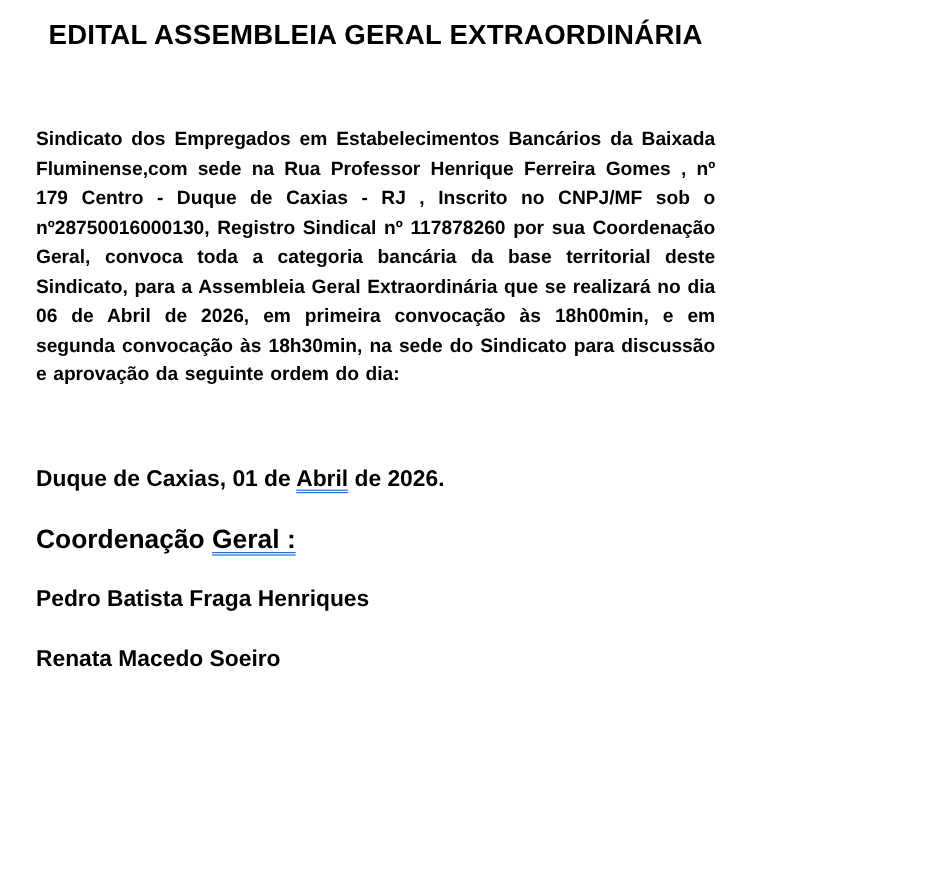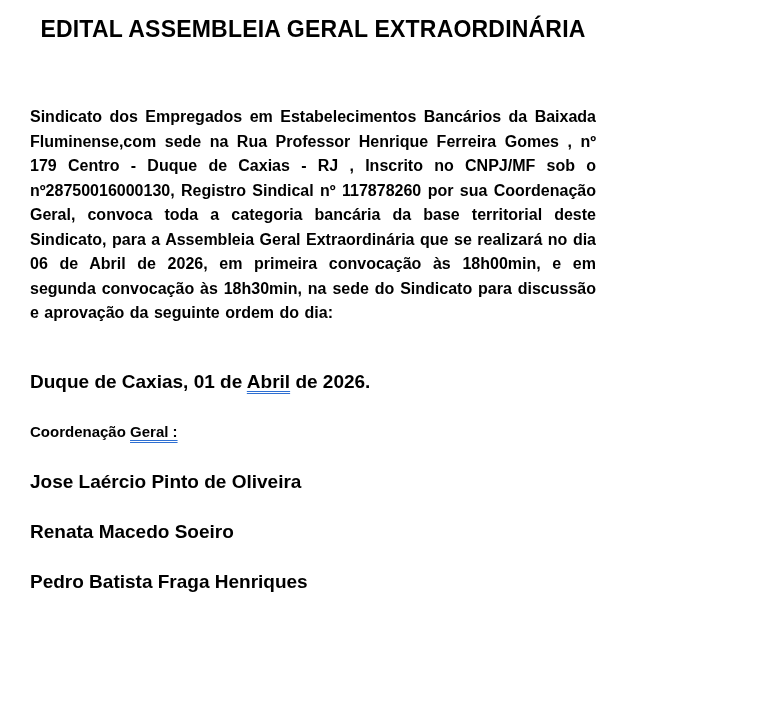--- a/index.html
+++ b/index.html
@@ -43,27 +43,27 @@
     font-size: 19px;
     line-height: 24.5px;
     text-align: justify;
     word-spacing: 1px;
   }
   .agenda-marker {
     display: inline-block;
     width: 33px;
   }
   .date-line {
-    margin: 44px 0 0 0;
+    margin: 62px 0 0 0;
     font-size: 19px;
     line-height: 24px;
   }
   .coordination-line {
     margin: 26px 0 0 0;
-    font-size: 15px;
+    font-size: 22px;
     line-height: 24px;
   }
   .signatory {
     margin: 26px 0 0 0;
     font-size: 19px;
     line-height: 24px;
   }
   .grammar-underline {
     text-decoration-line: underline;
     text-decoration-style: double;
@@ -78,19 +78,18 @@
 
   <h1 class="doc-title">EDITAL ASSEMBLEIA GERAL EXTRAORDINÁRIA</h1>
 
   <p class="body-paragraph">Sindicato dos Empregados em Estabelecimentos Bancários da Baixada Fluminense,com sede na Rua Professor Henrique Ferreira Gomes , nº 179 Centro - Duque de Caxias - RJ , Inscrito no CNPJ/MF sob o nº28750016000130, Registro Sindical nº 117878260 por sua Coordenação Geral, convoca toda a categoria bancária da base territorial deste Sindicato, para a Assembleia Geral Extraordinária que se realizará no dia 06 de Abril de 2026, em primeira convocação às 18h00min, e em segunda convocação às 18h30min, na sede do Sindicato para discussão e aprovação da seguinte ordem do dia:</p>
 
 
   <p class="date-line"><span>Duque de Caxias, 01 de </span><span class="grammar-underline" style="text-decoration-color: rgb(46, 111, 210);">Abril</span><span> de 2026.</span></p>
 
   <p class="coordination-line"><span>Coordenação </span><span class="grammar-underline" style="text-decoration-color: rgb(46, 111, 210);">Geral :</span></p>
 
-  <p class="signatory">Jose Laércio Pinto de Oliveira</p>
+
+  <p class="signatory">Pedro Batista Fraga Henriques</p>
 
   <p class="signatory">Renata Macedo Soeiro</p>
-
-  <p class="signatory">Pedro Batista Fraga Henriques</p>
 
 </div>
 
 </body></html>

